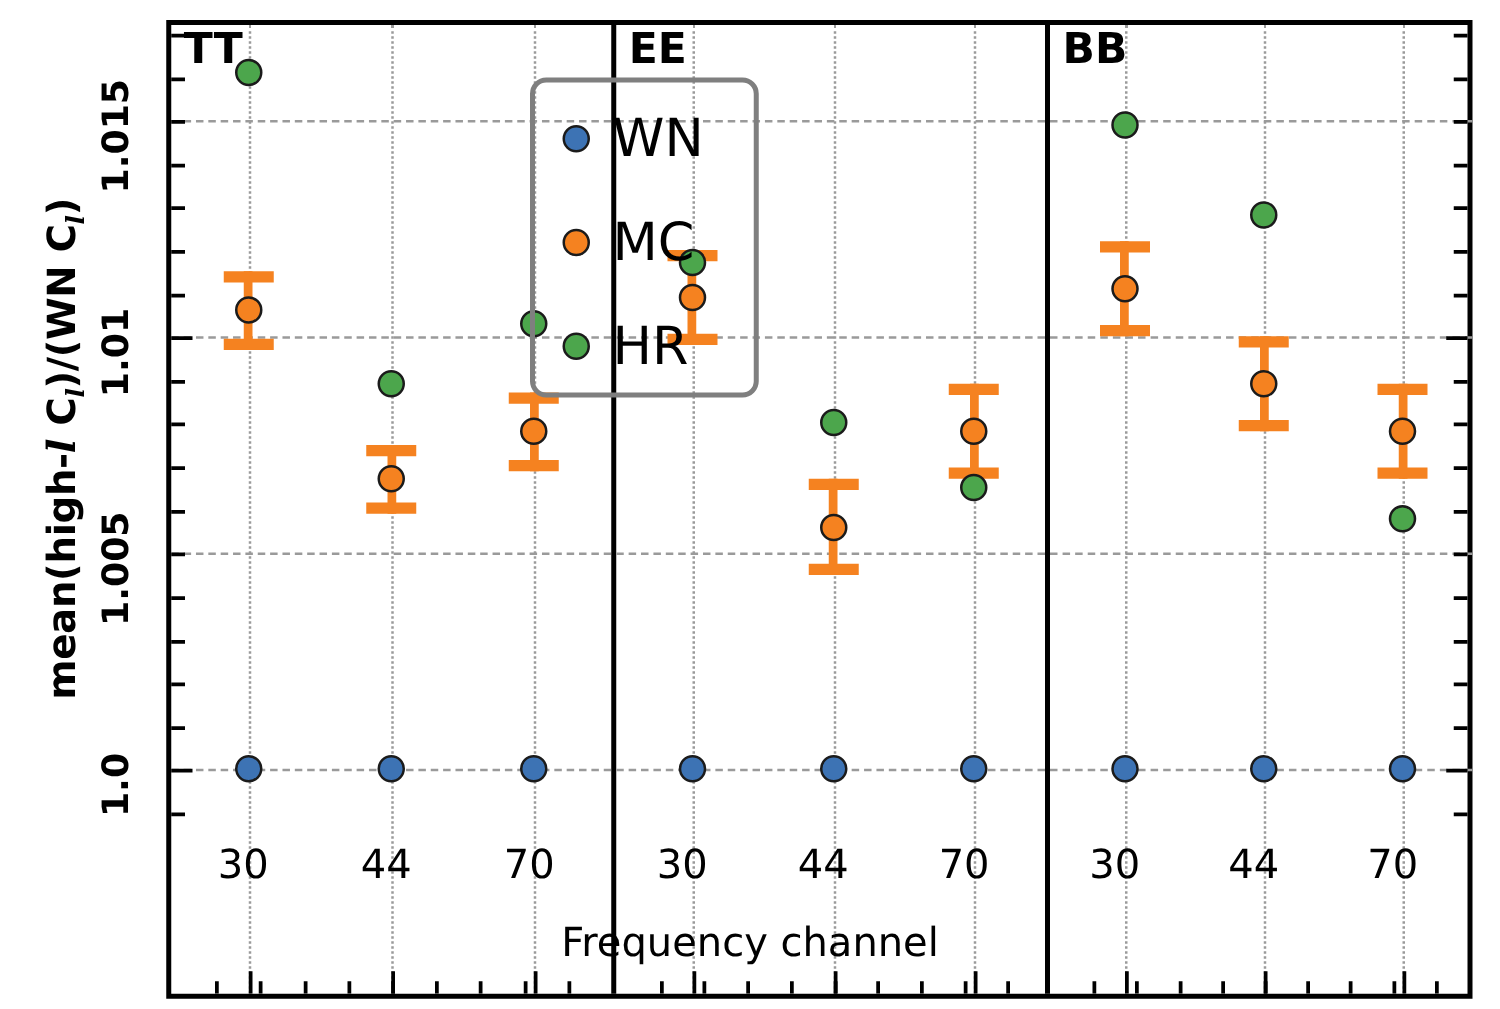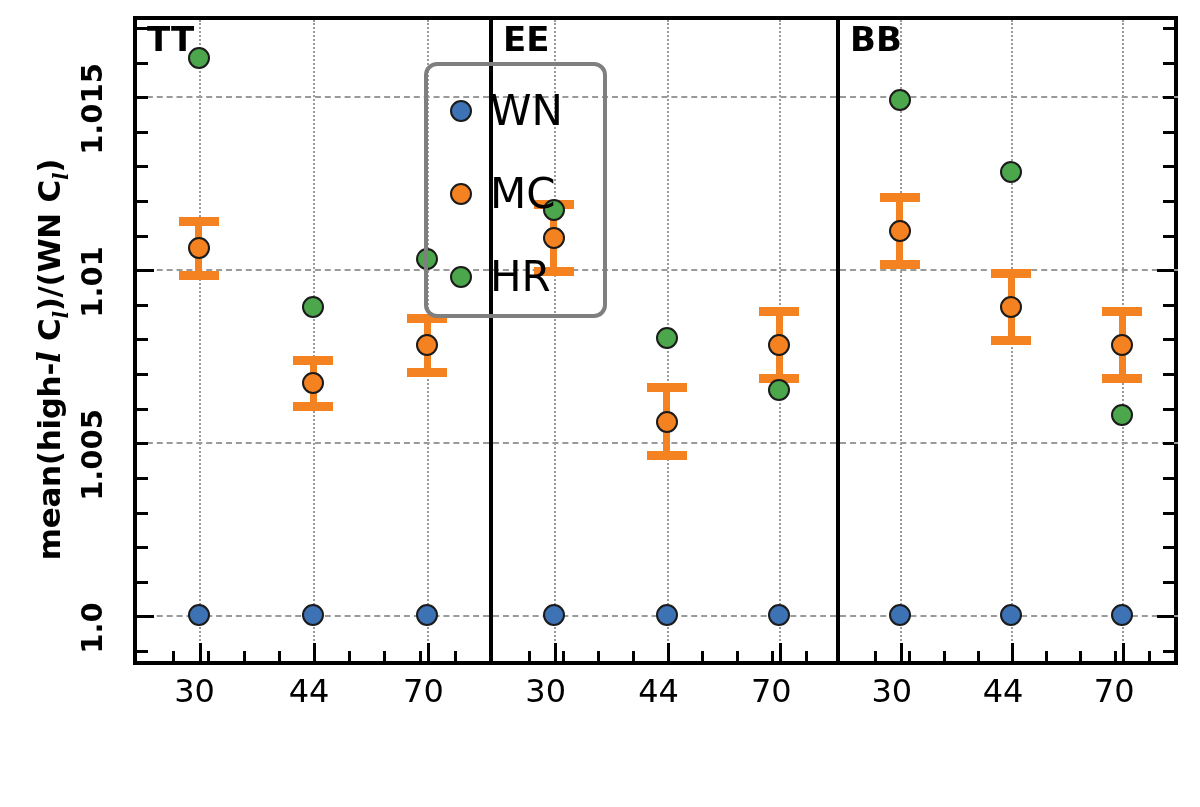--- a/index.html
+++ b/index.html
@@ -41,21 +41,21 @@
     color:#000;
     white-space:nowrap;
     transform-origin:left bottom;
     transform:rotate(-90deg);
   }
 
   
   #frame{
     position:absolute;
     left:133px; top:16px;
-    width:1045px; height:649px;
+    width:1045px; height:783px;
     border:4px solid #000;
     box-sizing:border-box;
     background:#fff;
   }
 
   .panel{
     position:absolute;
     top:0; height:100%;
     box-sizing:border-box;
     overflow:hidden;
@@ -347,13 +347,14 @@
       <div class="xtl" style="left: 309px;">44</div>
       <div class="xtl" style="left: 423.4px;">70</div>
       <div class="xtl" style="left: 545.725px;">30</div>
       <div class="xtl" style="left: 658.5px;">44</div>
       <div class="xtl" style="left: 771.275px;">70</div>
       <div class="xtl" style="left: 891.85px;">30</div>
       <div class="xtl" style="left: 1003px;">44</div>
       <div class="xtl" style="left: 1114.15px;">70</div>
     </div>
 
+  <div class="xlabel">Frequency channel</div>
 </div>
 
 </body></html>

